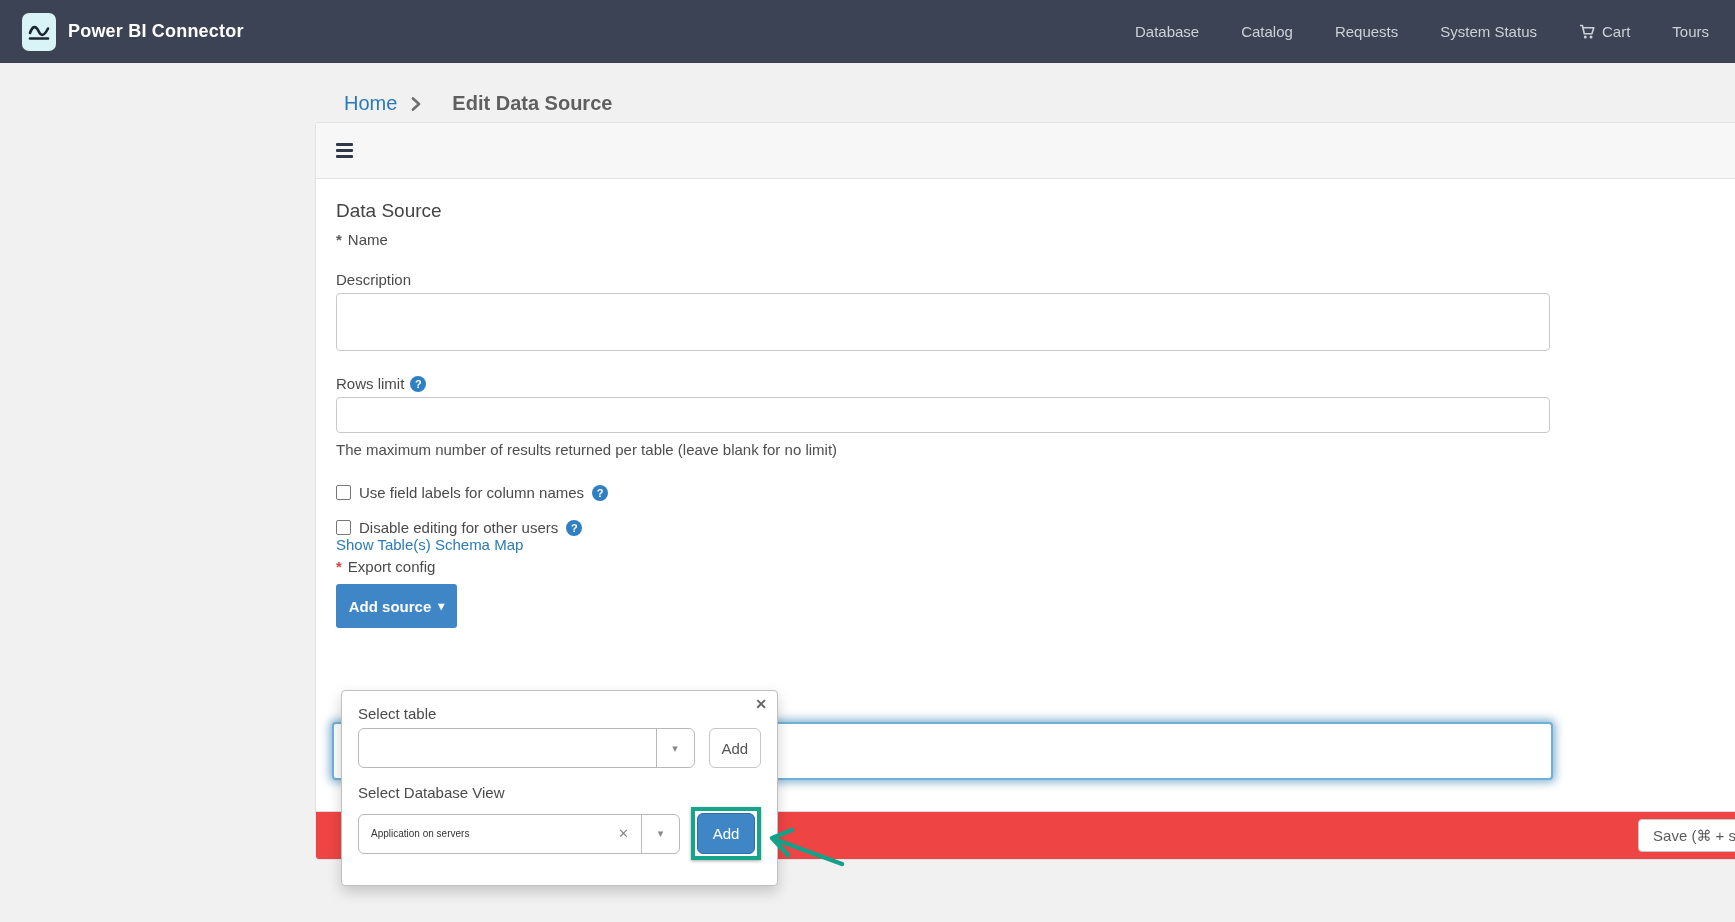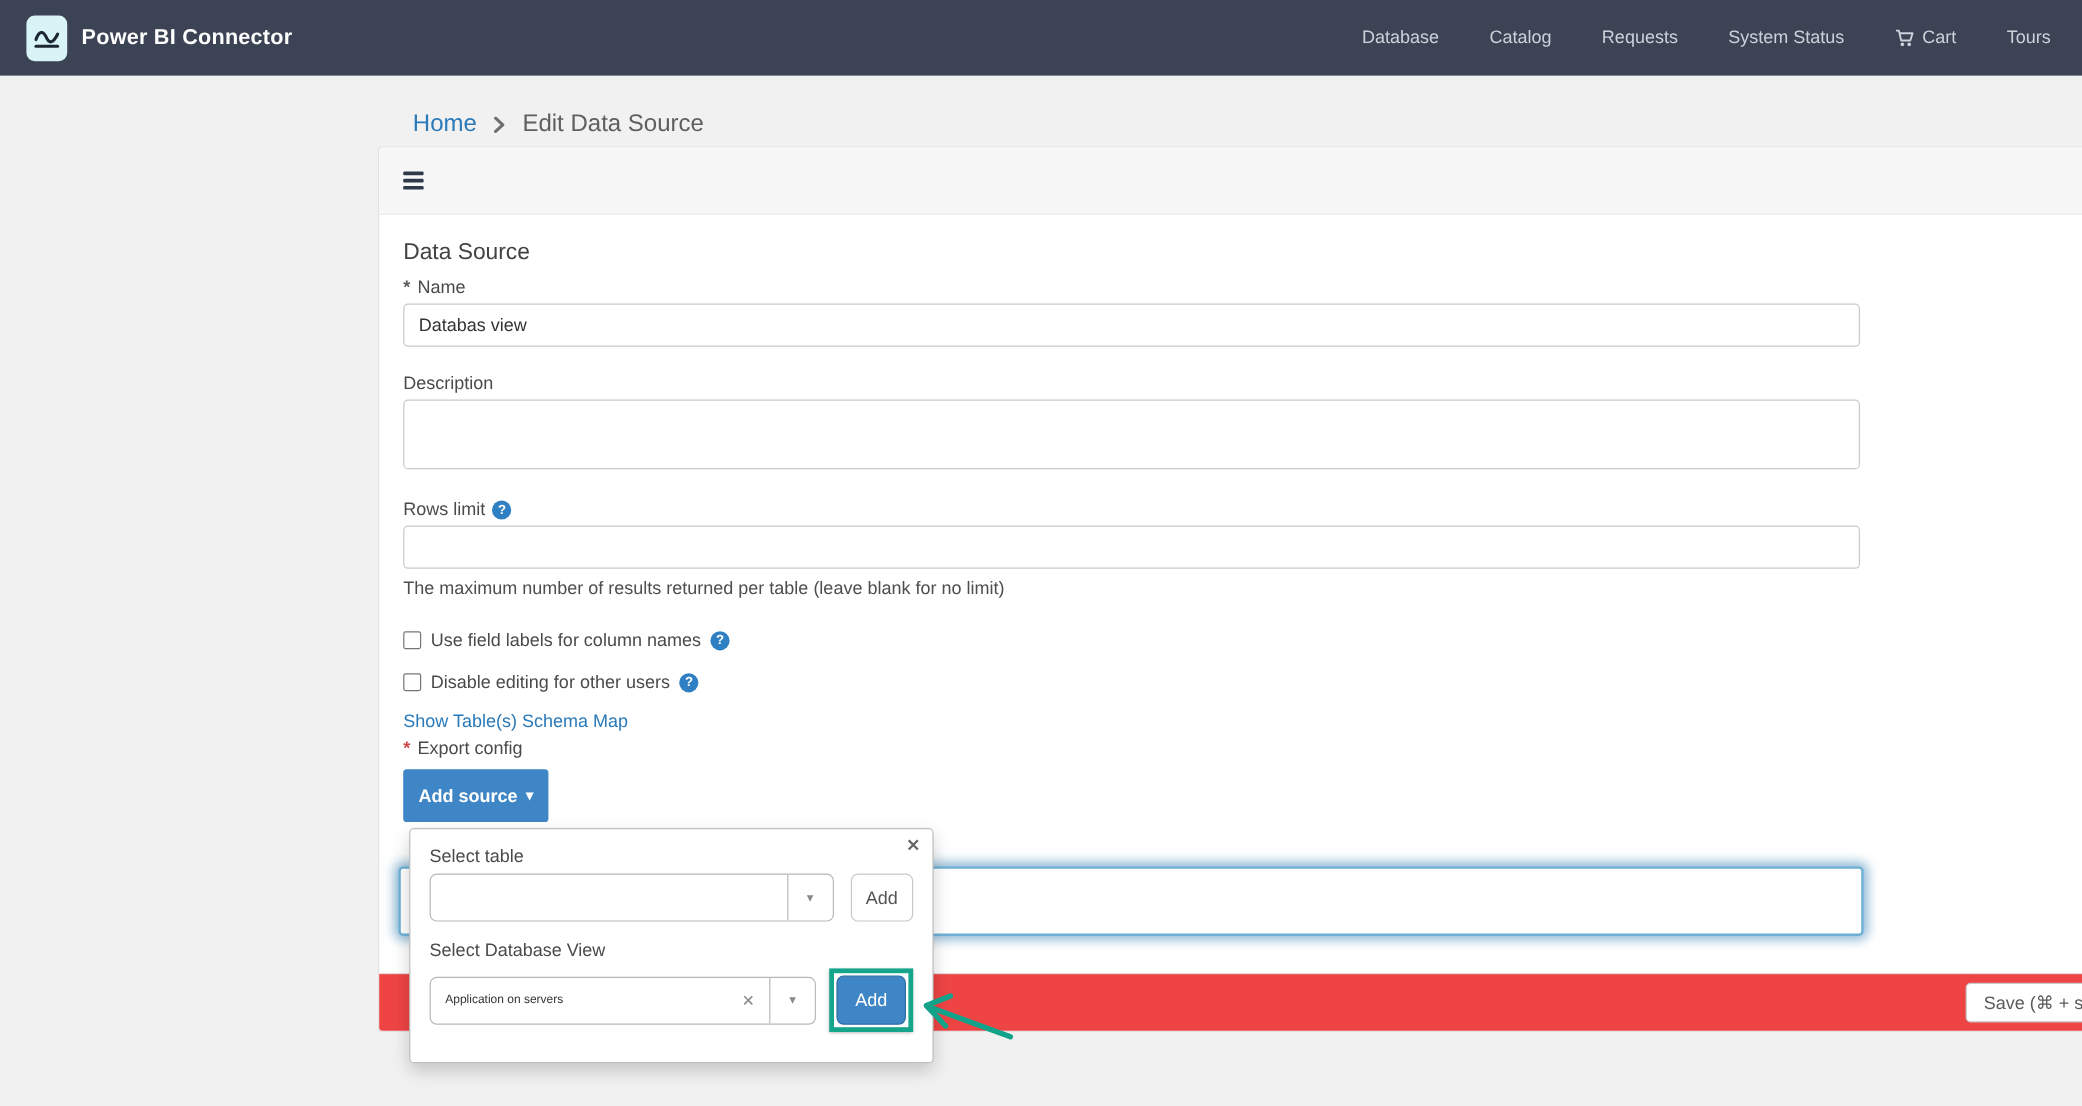--- a/index.html
+++ b/index.html
@@ -12,21 +12,21 @@
   .brand { display:flex; align-items:center; gap:12px; }
   .logo-tile { width:34px; height:38px; background:#d9f4f6; border-radius:7px;
                display:flex; align-items:center; justify-content:center; }
   .brand-title { color:#ffffff; font-size:18px; font-weight:bold; letter-spacing:.2px; }
   .nav-items { margin-left:auto; display:flex; align-items:center; gap:42px; padding-right:4px; }
   .nav-item { color:#ccd1da; font-size:15px; cursor:pointer; display:flex; align-items:center; gap:6px; }
 
   
   .breadcrumb { position:absolute; left:344px; top:92px; display:flex; align-items:center; gap:14px; font-size:20px; }
   .crumb-link { color:#2a7ab9; cursor:pointer; }
-  .crumb-current { color:#5f5f5f; font-weight:normal; }
+  .crumb-current { color:#5f5f5f; font-weight:bold;margin-left:17px; }
 
   
   .panel { position:absolute; left:315px; top:122px; width:1458px; height:738px;
            background:#ffffff; border:1px solid #e2e2e2; border-radius:3px; }
   .panel-header { height:56px; background:#f7f7f7; border-bottom:1px solid #e4e4e4;
                   border-radius:3px 3px 0 0; display:flex; align-items:center; padding:0 20px; }
   .hamburger { width:17px; cursor:pointer; }
   .hamburger div { height:3px; background:#2e3a48; margin:3px 0; border-radius:1px; }
   .panel-body { padding:20px; }
   .panel-title { font-size:19px; line-height:24px; color:#434343; font-weight:500; margin-bottom:8px; }
@@ -41,21 +41,21 @@
   .mt22 { margin-top:22px; } .mt20 { margin-top:20px; }
   .helper-text { margin-top:8px; font-size:15px; color:#4e4e4e; }
 
   .help-badge { width:16px; height:16px; border-radius:50%; background:#2f80c3; color:#fff;
                 font-size:11px; font-weight:bold; display:inline-flex; align-items:center; justify-content:center; cursor:pointer; }
 
   .cb-row { display:flex; align-items:center; gap:8px; font-size:15px; color:#4a4a4a; }
   .cb-row.first { margin-top:26px; } .cb-row.second { margin-top:18px; }
   .checkbox { width:15px; height:15px; border:1.5px solid #767676; border-radius:2px; background:#fff; cursor:pointer; }
 
-  .schema-link { margin-top:16px; font-size:15px; color:#2a7ab9; cursor:pointer; display:inline-block; }
+  .schema-link { font-size:15px; color:#2a7ab9; cursor:pointer; display:inline-block; }
   .export-label { margin-top:4px; }
 
   .add-source-btn { margin-top:8px; width:121px; height:44px; background:#3e86c6; color:#fff; border:none;
                     border-radius:3px; font-size:15px; font-weight:bold; cursor:pointer;
                     display:flex; align-items:center; justify-content:center; gap:7px;
                     font-family:"Liberation Sans",sans-serif; }
   .caret { font-size:12px; }
 
   
   .export-box { position:absolute; left:332px; top:722px; width:1221px; height:58px; background:#fff;
@@ -140,21 +140,20 @@
       </div>
   </div>
 
   <div class="panel-body">
     <div class="panel-title">Data Source</div>
 
     <div class="field-label">
       <span class="req-gray">*</span>
       <span>Name</span>
     </div>
-    <input class="text-input" type="text" value="Databas view" style="">
 
     <div class="field-label mt22">Description</div>
     <textarea class="textarea" style=""></textarea>
 
     <div class="field-label mt20">
       <span>Rows limit</span>
       <span class="help-badge">?</span>
     </div>
     <input class="text-input" type="text" value="" style="">
     <div class="helper-text">The maximum number of results returned per table (leave blank for no limit)</div>

